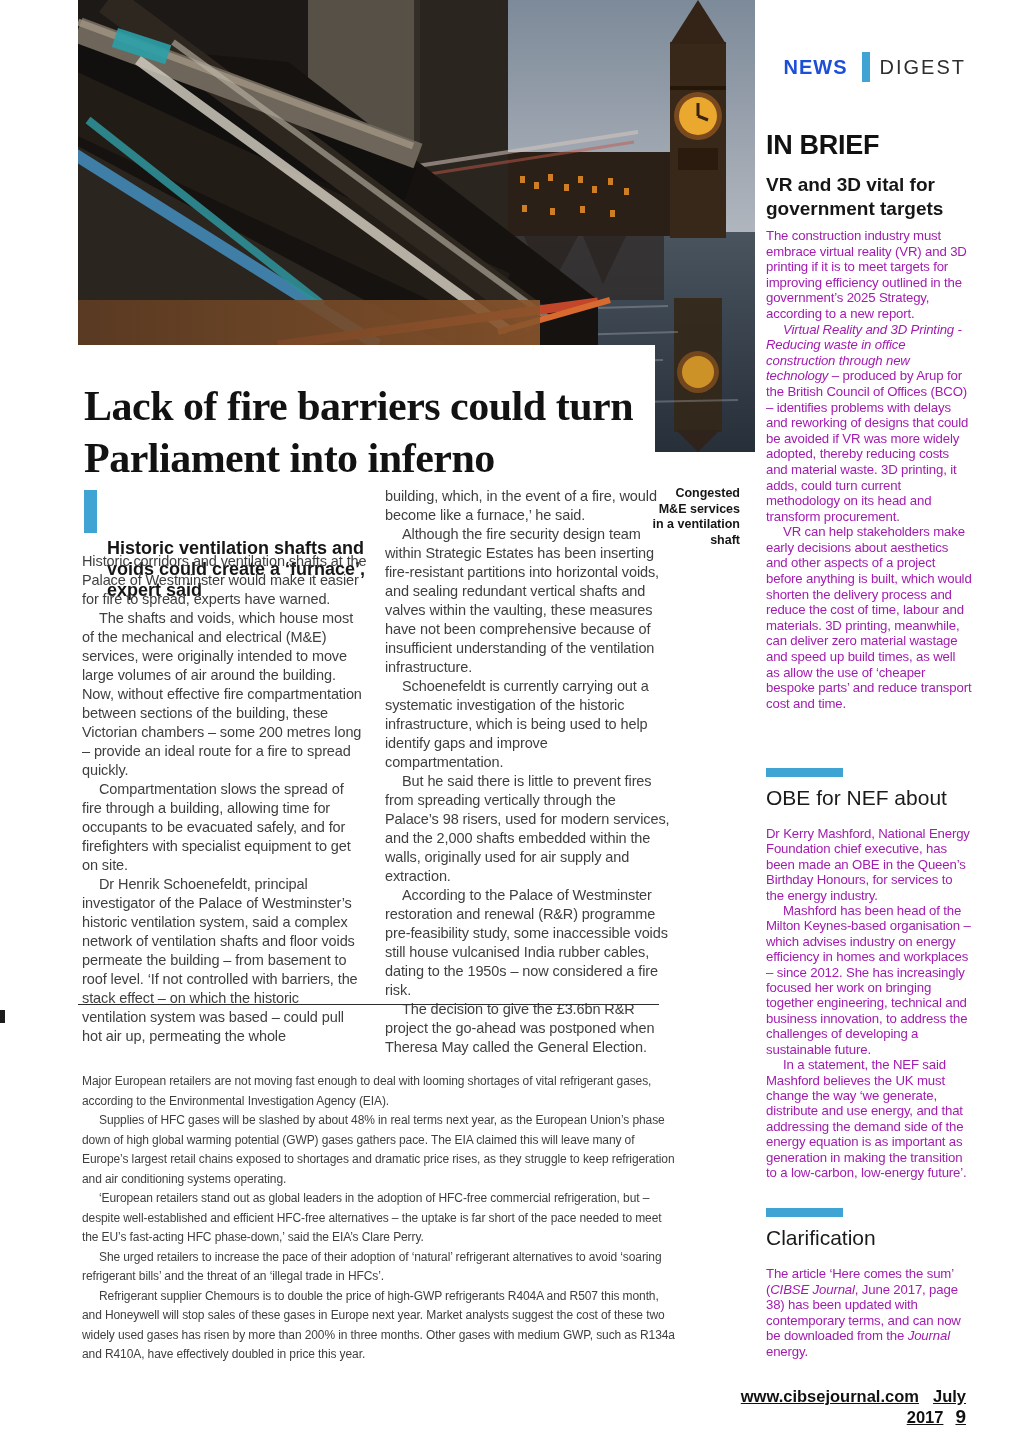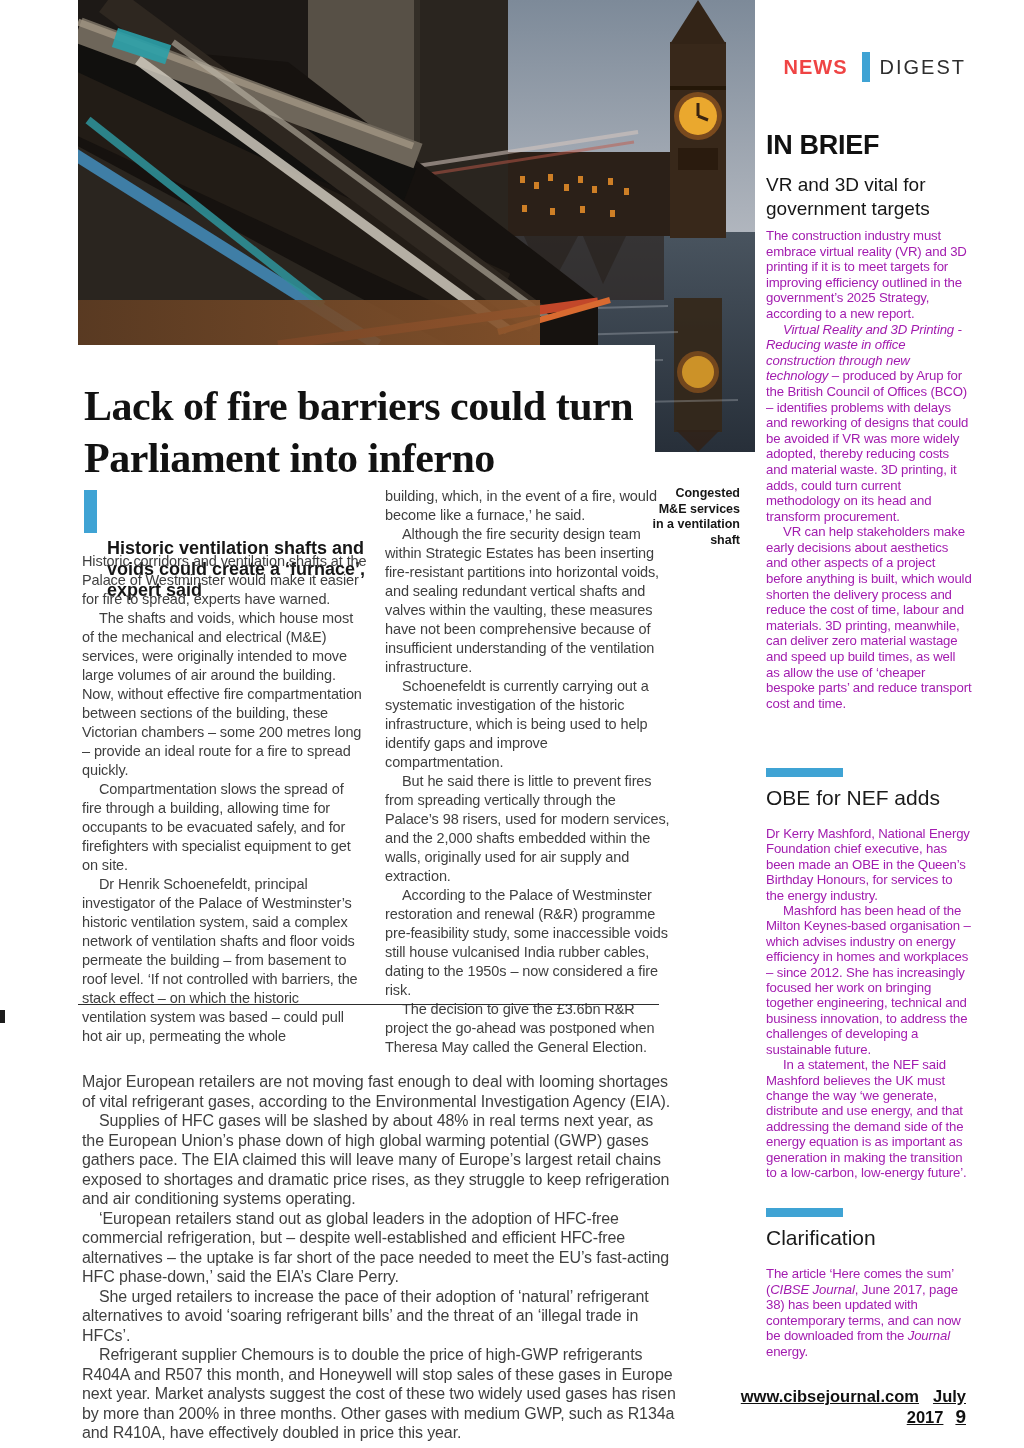--- a/index.html
+++ b/index.html
@@ -27,31 +27,31 @@
   #col2{left:385px;top:487px;}
   .col p,.a2body p,.sb-body p{margin:0;}
   .indent{text-indent:17px;}
 
   
   .rule{position:absolute;left:78px;top:1004px;width:581px;height:1px;background:#2c2c2c;}
   .edge-mark{position:absolute;left:0;top:1010px;width:5px;height:13px;background:#1c1c1c;}
   .headline2{position:absolute;left:82px;top:1018px;width:600px;
              font-family:"Liberation Serif",serif;font-weight:700;color:#121212;
              font-size:35px;letter-spacing:-0.3px;}
-  .a2body{position:absolute;left:82px;top:1072px;width:596px;font-size:16px;line-height:19.5px;letter-spacing:-0.1px;}
+  .a2body{position:absolute;left:82px;top:1072px;width:596px;font-size:12px;line-height:19.5px;letter-spacing:-0.1px;}
 
   
   .sb{position:absolute;left:766px;width:206px;}
   #sb-header{top:52px;width:200px;display:flex;justify-content:flex-end;align-items:center;}
-  #sb-header .news{font-size:20px;font-weight:bold;color:#ef4444;letter-spacing:1px;}
+  #sb-header .news{font-size:20px;font-weight:bold;color:#1d4ed8;letter-spacing:1px;}
   #sb-header .vbar{width:8px;height:30px;background:var(--blue);margin:0 10px 0 14px;}
   #sb-header .digest{font-size:20px;color:#2e2e2e;letter-spacing:2px;}
 
   .sb-inbrief{top:130px;font-size:27px;font-weight:bold;color:#111;letter-spacing:-0.3px;}
-  .sb-h2{font-size:19px;font-weight:normal;color:#161616;line-height:24px;}
+  .sb-h2{font-size:19px;font-weight:bold;color:#161616;line-height:24px;}
   #brief-title{top:173px;}
   .sb-h3{font-size:21px;color:#1a1a1a;font-weight:normal;}
   .sb-body{font-size:13.2px;line-height:15.6px;letter-spacing:-0.15px;color:#a21caf;}
   #brief-body{top:228px;}
   .blue-tab{height:9px;width:77px;background:var(--blue);}
   #obe-tab{top:768px;}
   #obe-title{top:786px;}
   #obe-body{top:826px;line-height:15.4px;}
   #clar-tab{top:1208px;}
   #clar-title{top:1226px;}
@@ -207,21 +207,21 @@
 
   <div class="sb sb-h2" id="brief-title">VR and 3D vital for government targets</div>
 
   <div class="sb sb-body" id="brief-body">
     <p>The construction industry must embrace virtual reality (VR) and 3D printing if it is to meet targets for improving efficiency outlined in the government’s 2025 Strategy, according to a new report.</p>
     <p class="indent"><span class="ital">Virtual Reality and 3D Printing - Reducing waste in office construction through new technology</span><span> – produced by Arup for the British Council of Offices (BCO) – identifies problems with delays and reworking of designs that could be avoided if VR was more widely adopted, thereby reducing costs and material waste. 3D printing, it adds, could turn current methodology on its head and transform procurement.</span></p>
     <p class="indent">VR can help stakeholders make early decisions about aesthetics and other aspects of a project before anything is built, which would shorten the delivery process and reduce the cost of time, labour and materials. 3D printing, meanwhile, can deliver zero material wastage and speed up build times, as well as allow the use of ‘cheaper bespoke parts’ and reduce transport cost and time.</p>
   </div>
 
   <div class="sb blue-tab" id="obe-tab"></div>
-  <div class="sb sb-h3" id="obe-title">OBE for NEF adds</div>
+  <div class="sb sb-h3" id="obe-title">OBE for NEF about</div>
   <div class="sb sb-body" id="obe-body">
     <p>Dr Kerry Mashford, National Energy Foundation chief executive, has been made an OBE in the Queen’s Birthday Honours, for services to the energy industry.</p>
     <p class="indent">Mashford has been head of the Milton Keynes-based organisation – which advises industry on energy efficiency in homes and workplaces – since 2012. She has increasingly focused her work on bringing together engineering, technical and business innovation, to address the challenges of developing a sustainable future.</p>
     <p class="indent">In a statement, the NEF said Mashford believes the UK must change the way ‘we generate, distribute and use energy, and that addressing the demand side of the energy equation is as important as generation in making the transition to a low-carbon, low-energy future’.</p>
   </div>
 
   <div class="sb blue-tab" id="clar-tab"></div>
   <div class="sb sb-h3" id="clar-title">Clarification</div>
   <div class="sb sb-body" id="clar-body">
     <p><span>The article ‘Here comes the sum’ (</span><span class="ital">CIBSE Journal</span><span>, June 2017, page 38) has been updated with contemporary terms, and can now be downloaded from the </span><span class="ital">Journal</span><span> energy.</span></p>

